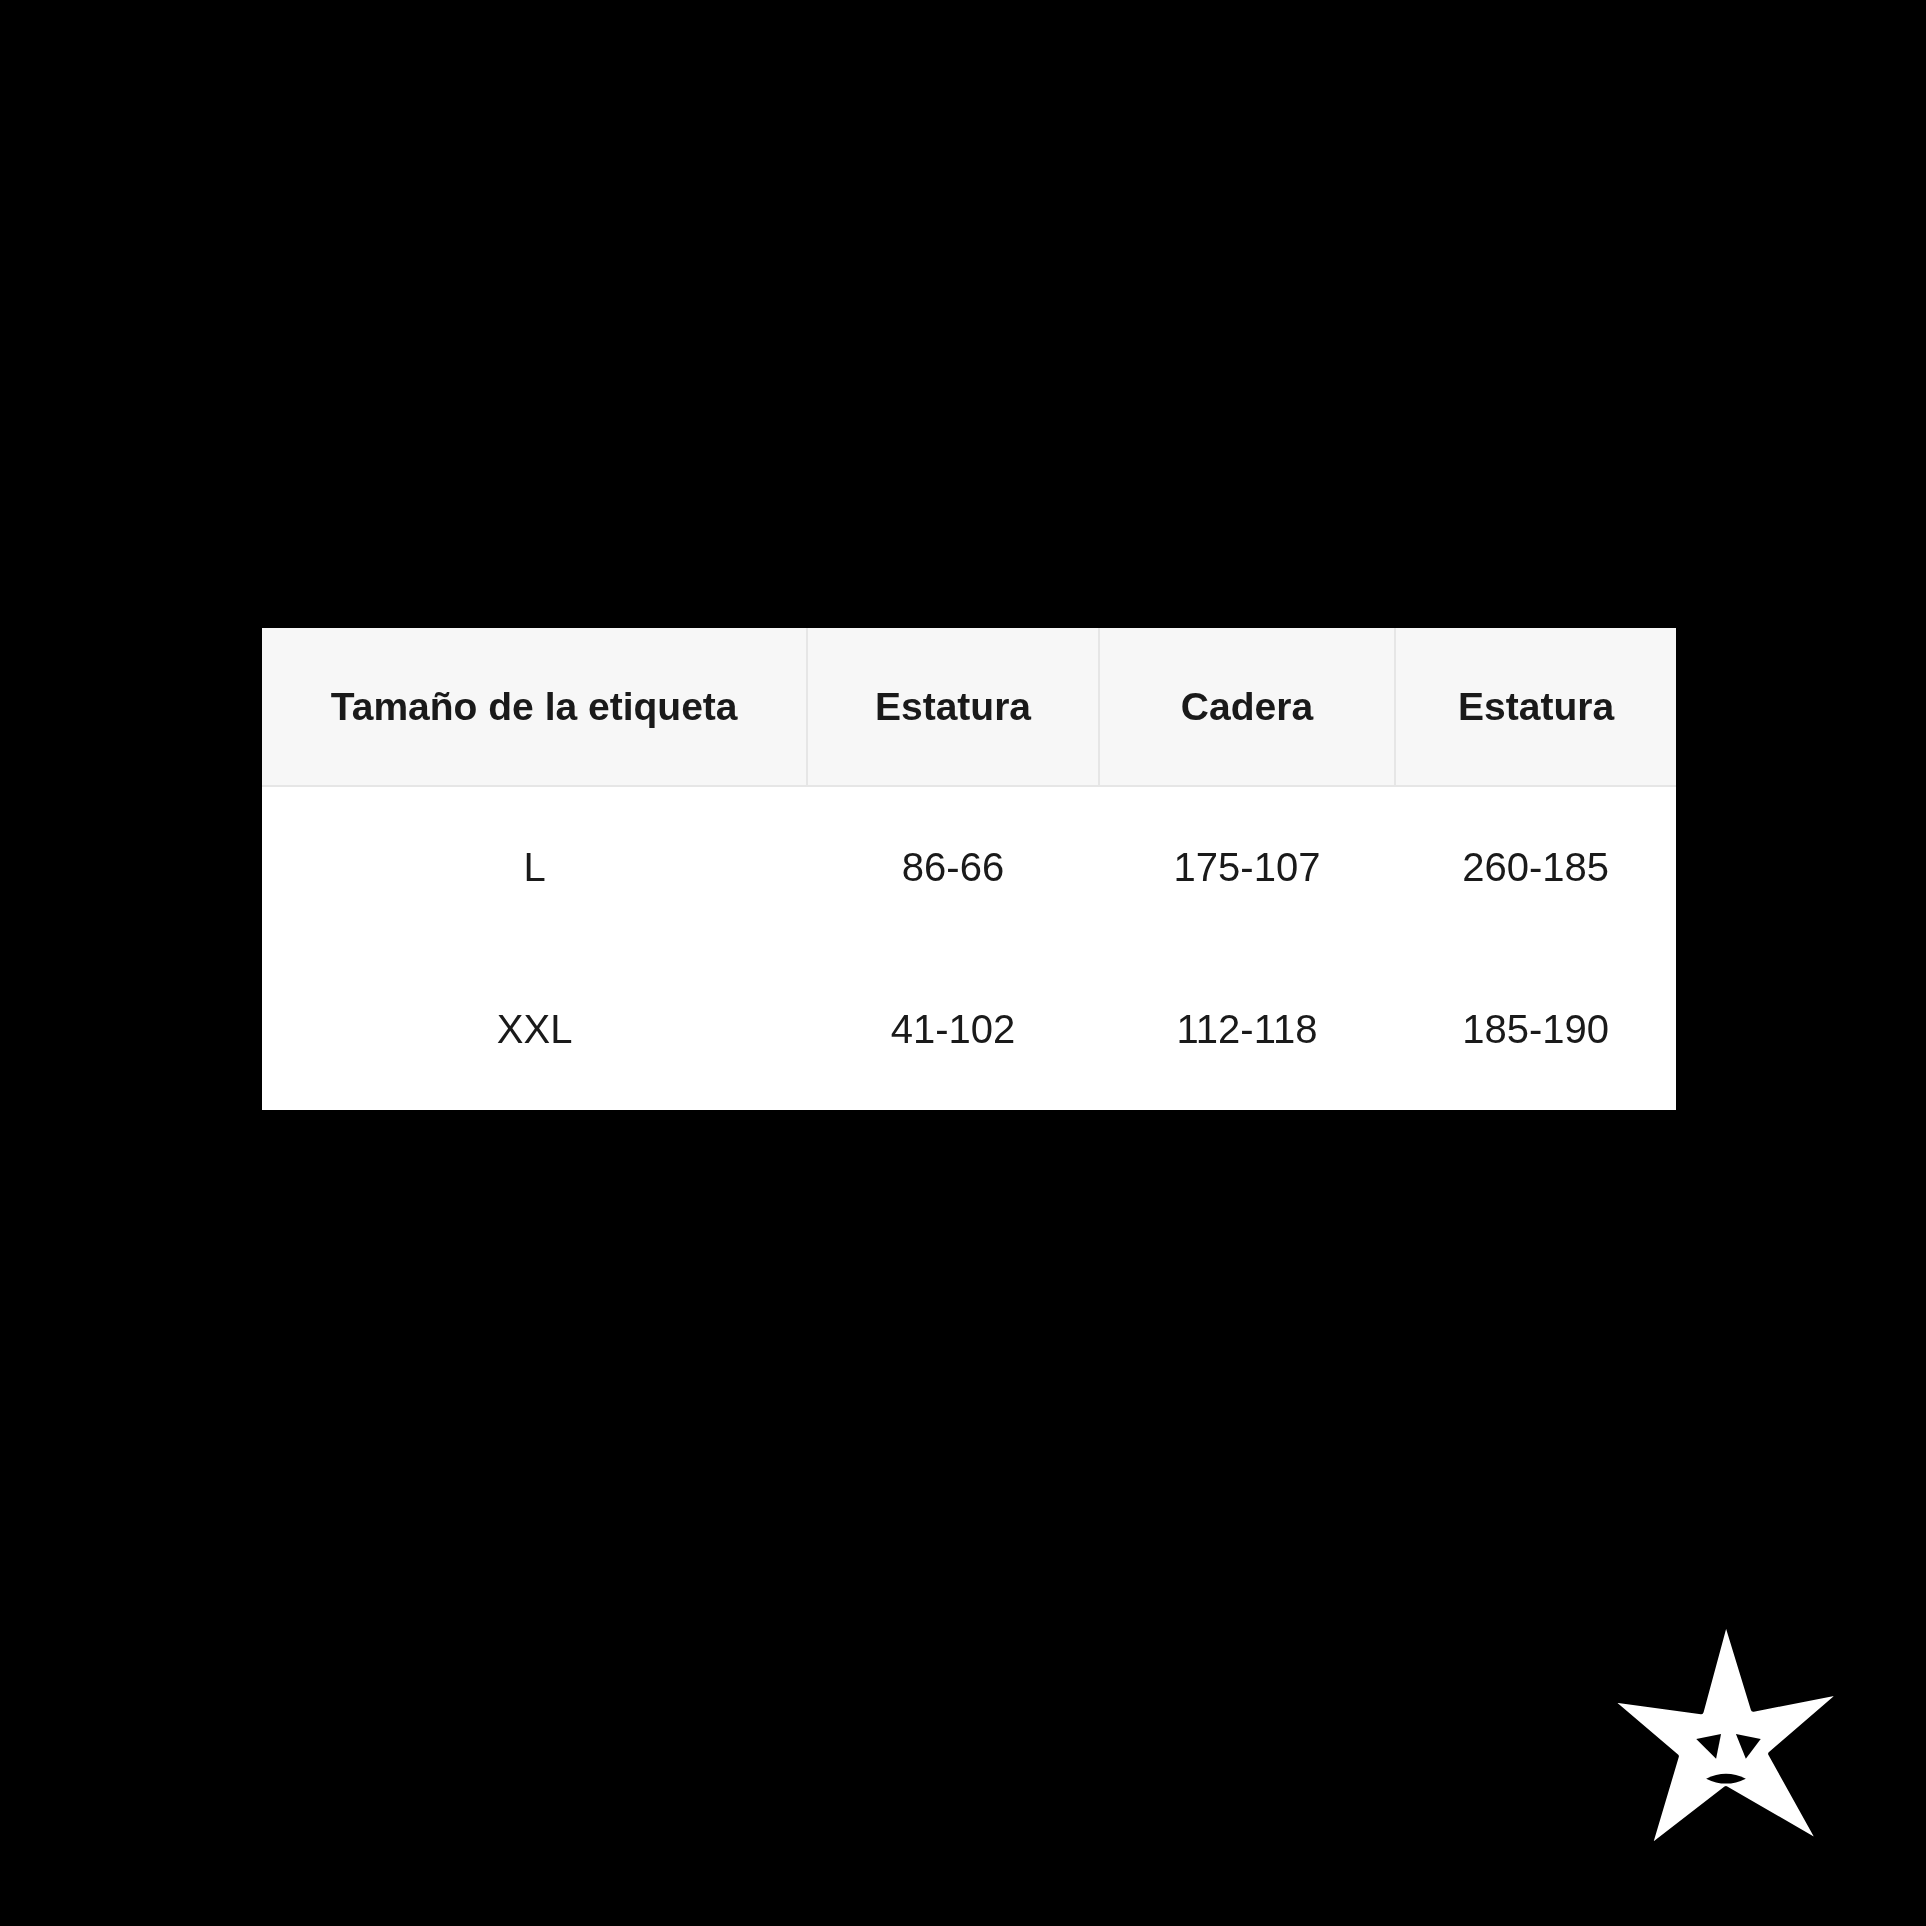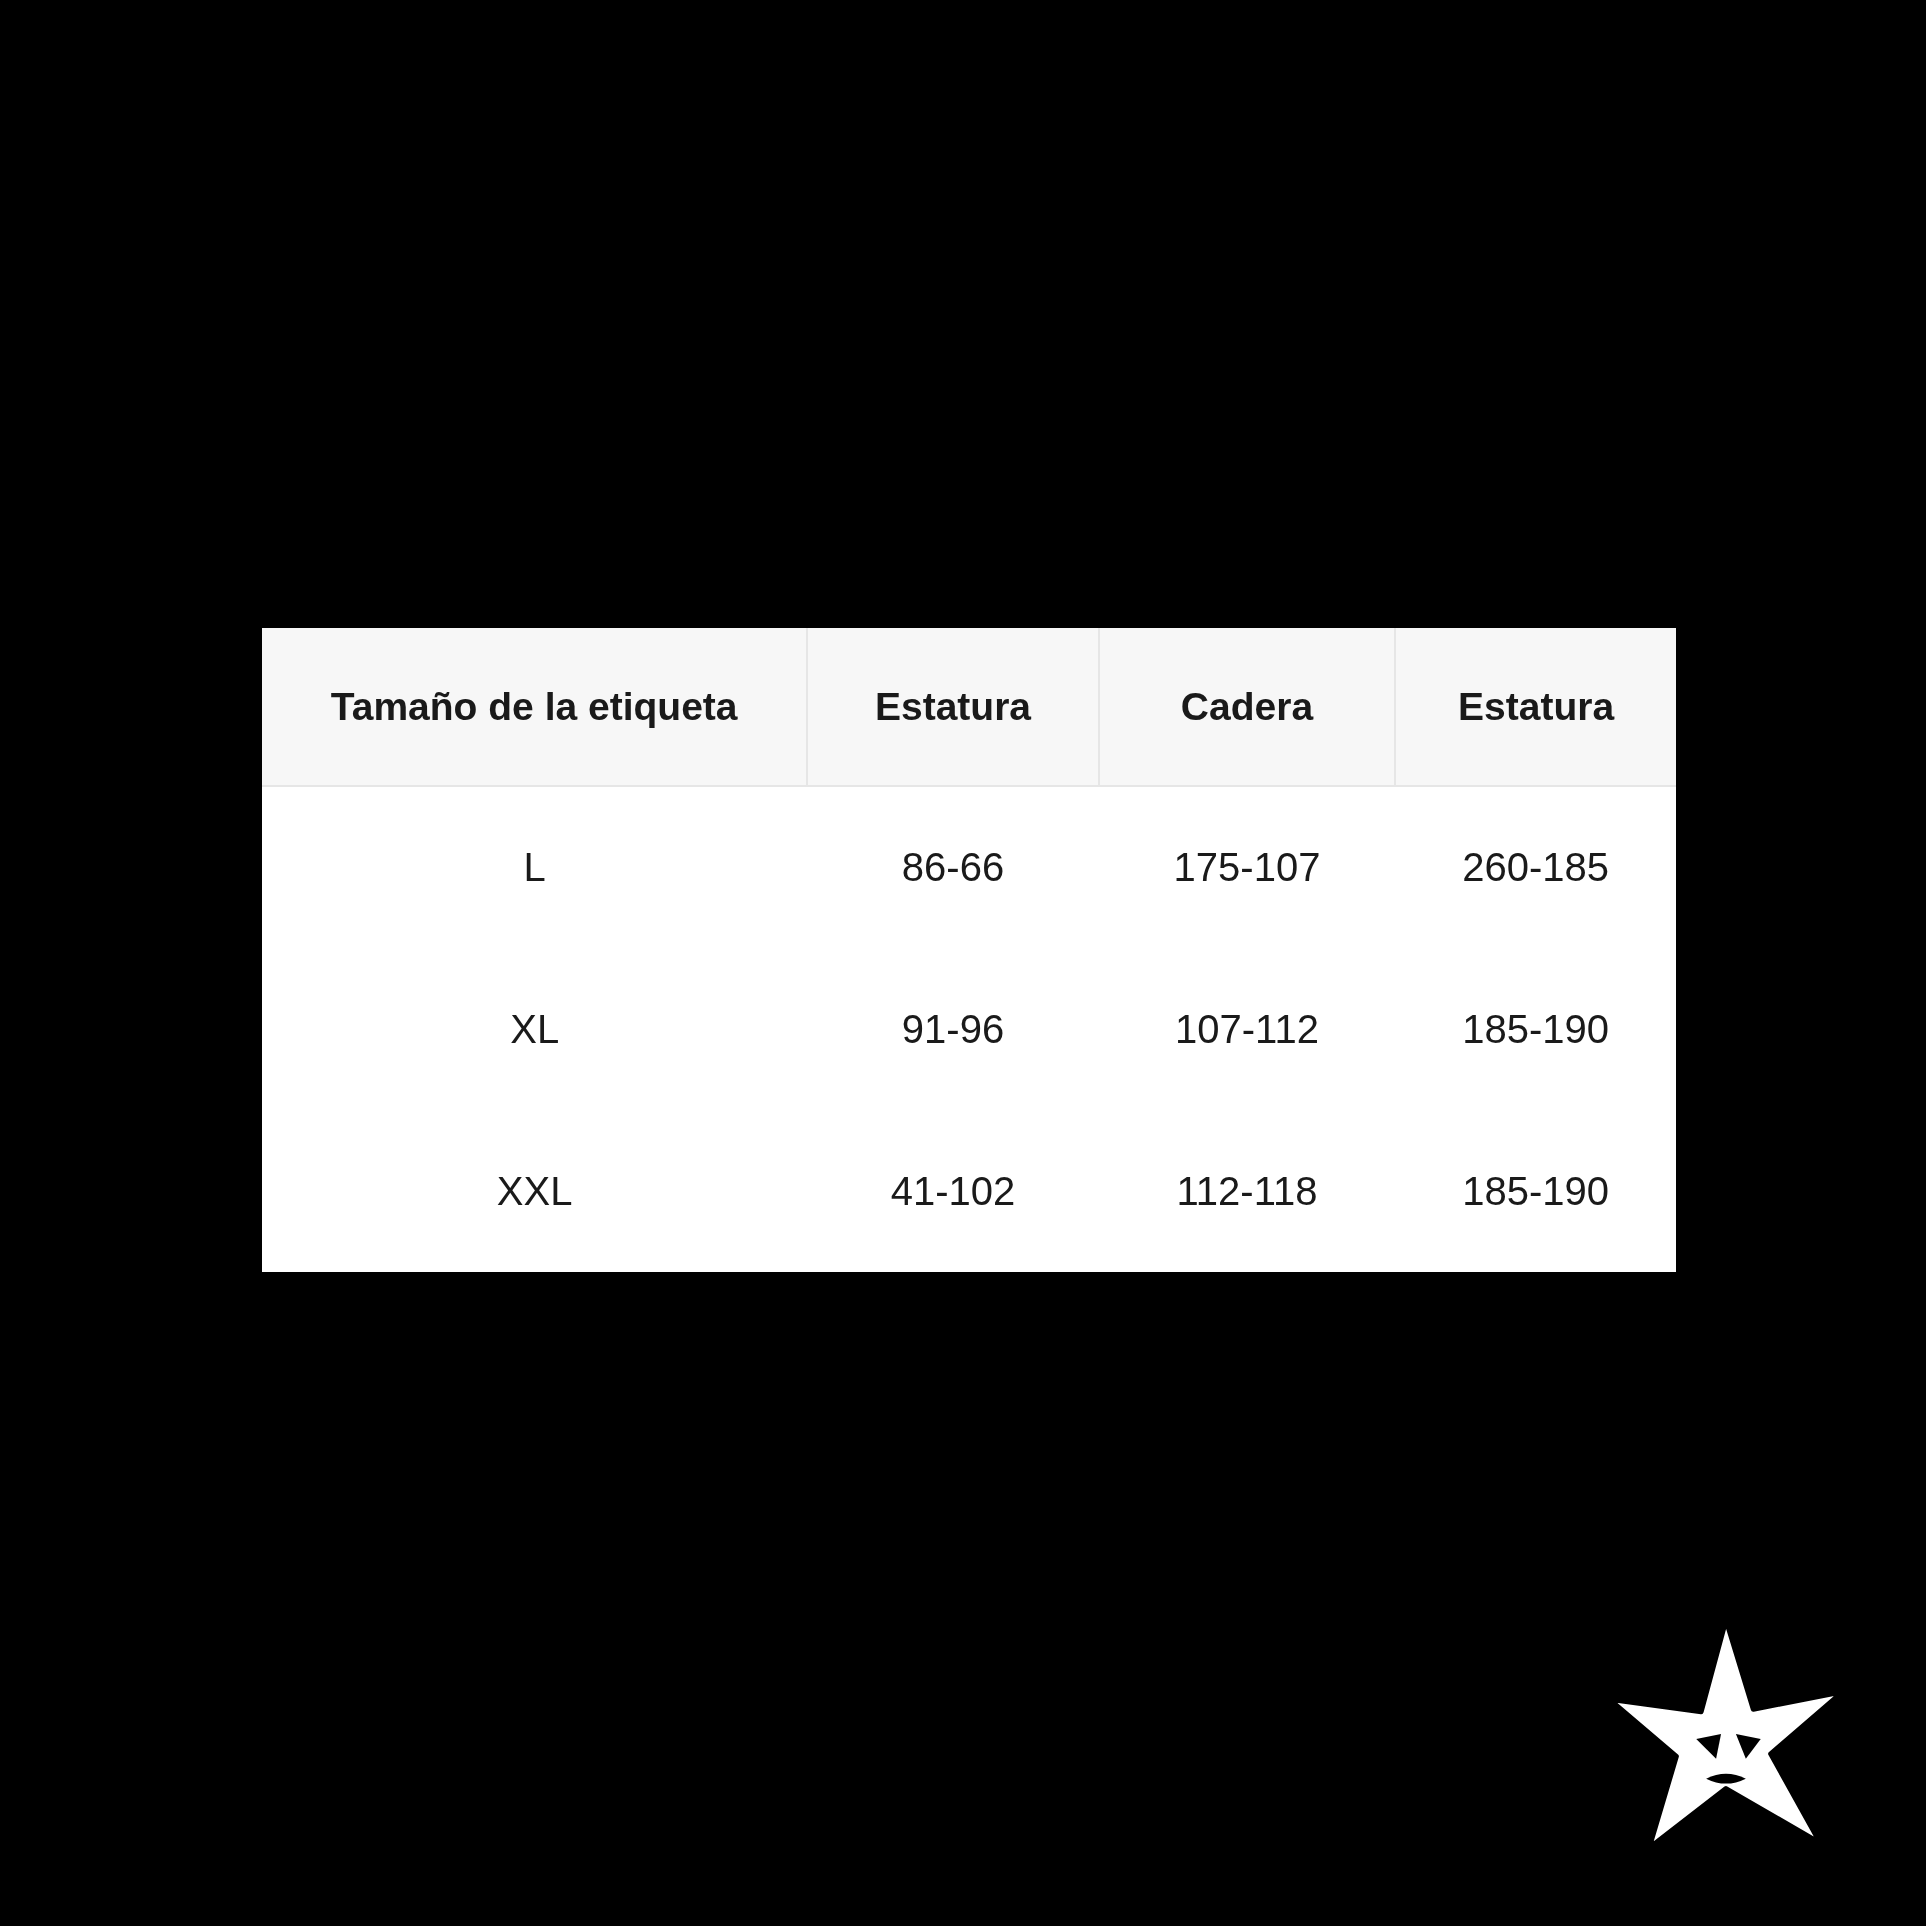--- a/index.html
+++ b/index.html
@@ -96,26 +96,20 @@
       </tr>
     </thead>
     <tbody>
       <tr>
         <td>L</td>
         <td>86-66</td>
         <td>175-107</td>
         <td>260-185</td>
       </tr>
       <tr>
-        <td>XL</td>
-        <td>91-96</td>
-        <td>107-112</td>
-        <td>185-190</td>
-      </tr>
-      <tr>
         <td>XXL</td>
         <td>41-102</td>
         <td>112-118</td>
         <td>185-190</td>
       </tr>
     </tbody>
   </table>
 </div>
 
 <div id="watermark">

